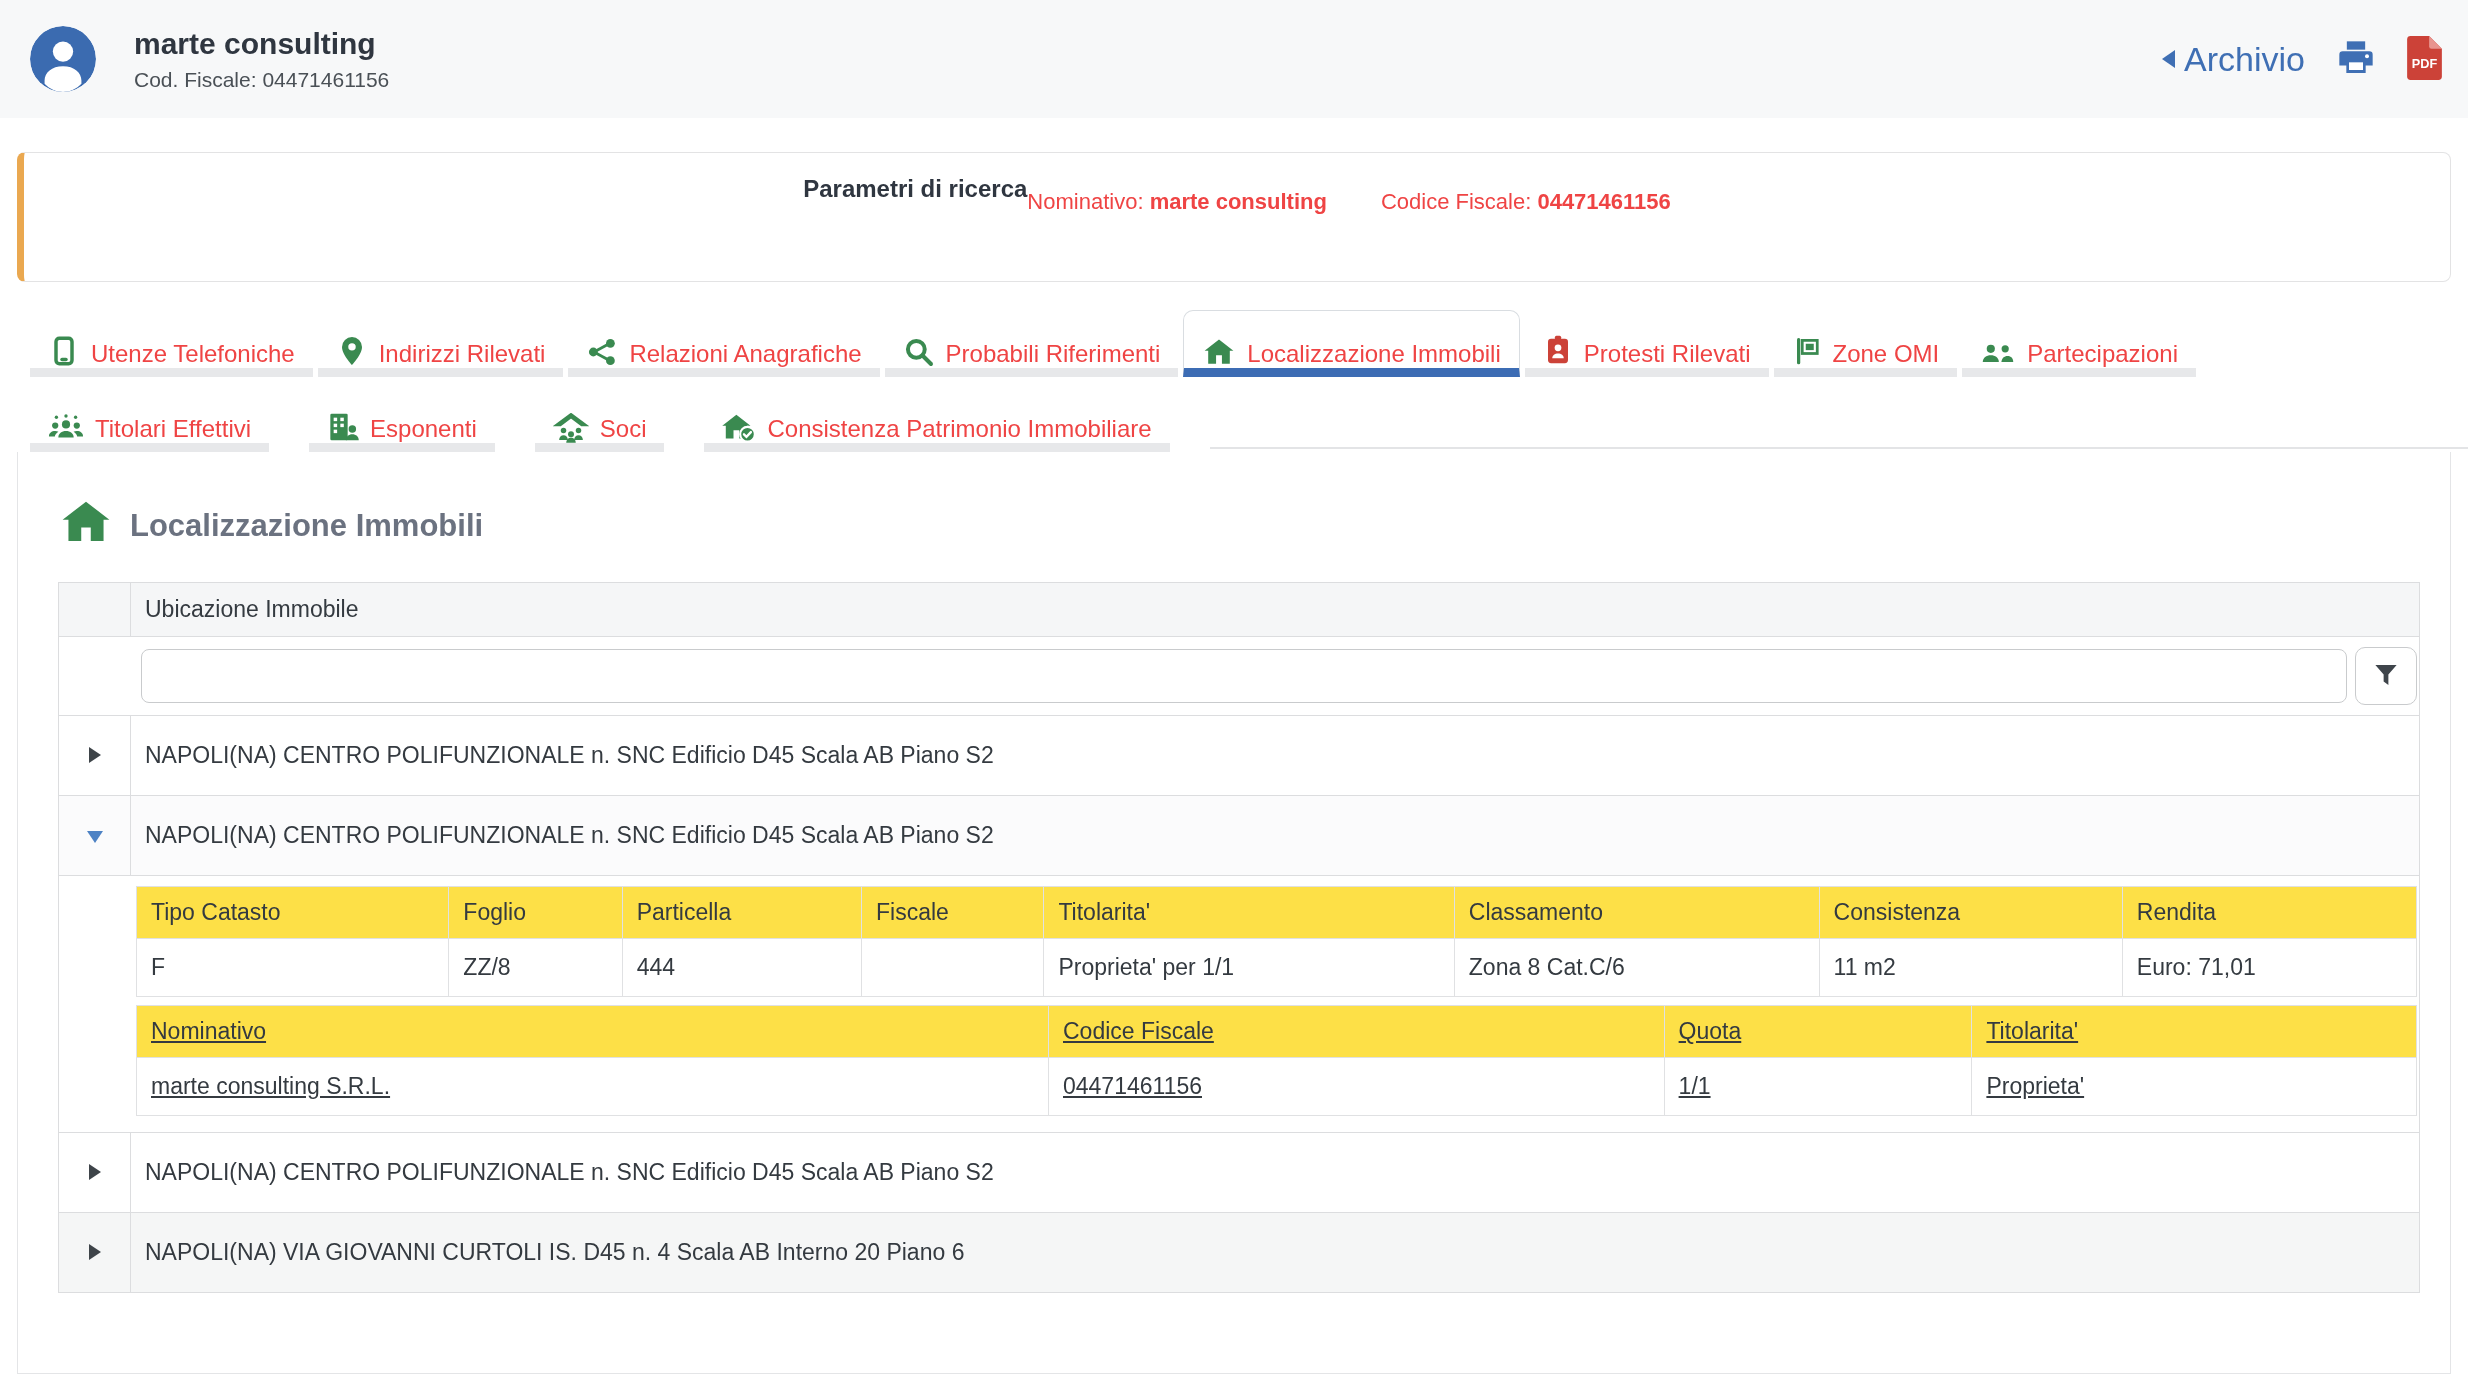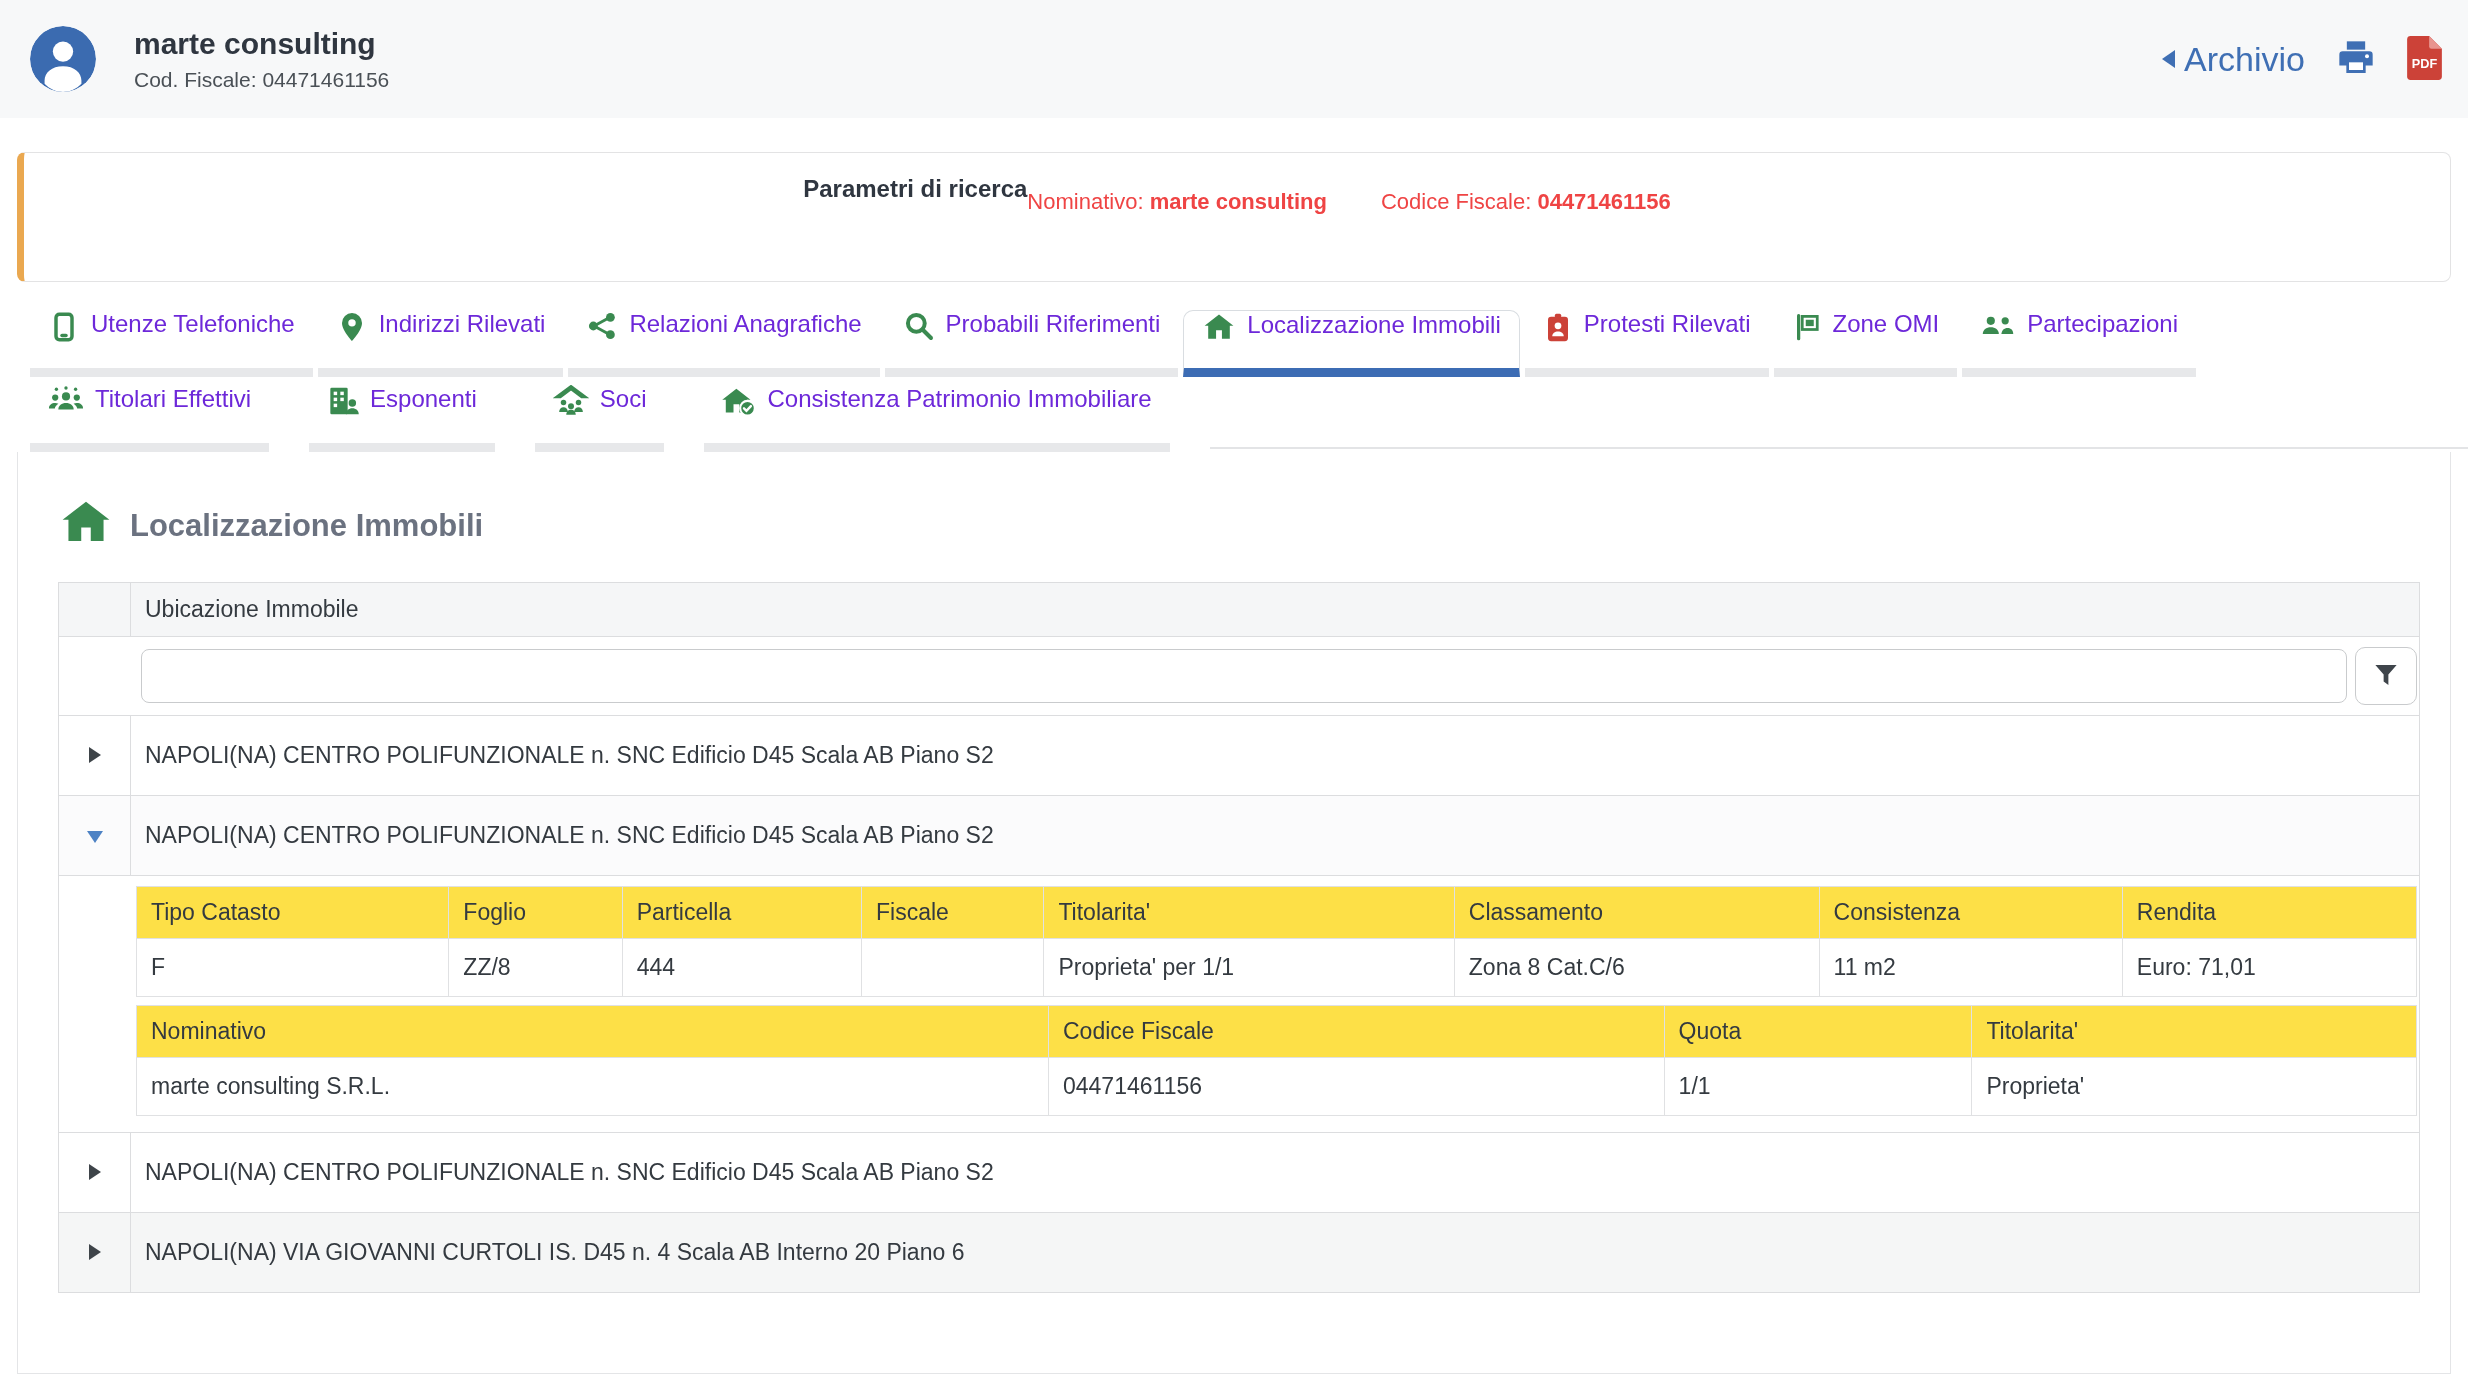--- a/index.html
+++ b/index.html
@@ -32,22 +32,22 @@
     border-radius:8px;padding:22px 40px;display:flex;flex-direction:row;justify-content:center;
   }
   .params-title{font-size:24px;font-weight:bold;color:#2f3640;}
   .params-line{margin-top:14px;font-size:22px;color:#ef4444;display:flex;gap:54px;}
   .params-line b{font-weight:bold;}
   
   .tabs{margin-top:28px;}
   .tabs-row{display:flex;align-items:flex-end;padding-left:30px;gap:5px;}
   .tabs-row + .tabs-row{margin-top:8px;gap:40px;}
   .tab{
-    height:67px;display:inline-flex;align-items:flex-start;gap:11px;padding:0 18px;
-    font-size:24px;color:#6d28d9;border-bottom:9px solid #e7e8ea;cursor:pointer;white-space:nowrap;
+    height:67px;display:inline-flex;align-items:flex-end;gap:11px;padding:0 18px;
+    font-size:24px;color:#ef4444;border-bottom:9px solid #e7e8ea;cursor:pointer;white-space:nowrap;
   }
   .tab.active{
     background:#fff;border:1px solid #d9dde1;border-bottom:9px solid var(--accent-blue);
     border-radius:10px 10px 0 0;
   }
   .tab-icon{display:inline-flex;align-items:center;}
   .tab-filler{flex:1;border-bottom:2px solid #e3e4e6;margin-bottom:3px;height:10px;}
   
   .panel{margin:0 17px;border:1px solid #e4e5e7;border-top:none;padding:44px 30px 80px 40px;min-height:915px;}
   .content-title{display:flex;align-items:center;gap:16px;font-size:31px;font-weight:bold;color:#6b7280;}
@@ -72,21 +72,21 @@
   .loc-cell{border:1px solid #dcdddf;padding:0 14px;height:80px;cursor:pointer;}
   tr.alt1 .exp-cell,tr.alt1 .loc-cell{background:#fbfbfc;}
   tr.alt2 .exp-cell,tr.alt2 .loc-cell{background:#f5f6f6;}
   .tri-right{display:inline-block;width:0;height:0;border-top:8px solid transparent;border-bottom:8px solid transparent;border-left:12px solid #3e4449;}
   .tri-down{display:inline-block;width:0;height:0;border-left:8px solid transparent;border-right:8px solid transparent;border-top:12px solid #4d82c4;}
   
   .detail-cell{border:1px solid #dcdddf;padding:10px 2px 16px 77px;background:#fff;}
   .inner{width:100%;border-collapse:collapse;font-size:23px;}
   .inner th{background:#fde047;border:1px solid #e0e1e3;height:52px;font-weight:normal;text-align:left;padding:0 14px;}
   .inner td{border:1px solid #e0e1e3;height:58px;padding:0 14px;background:#fff;}
-  .owners-wrap{margin-top:8px;}
+  .owners-wrap{margin-top:8px;text-decoration:underline;}
 </style>
 </head>
 <body>
 
 <div class="topbar">
   <span class="avatar">
     <svg viewBox="0 0 24 24" width="66" height="66">
       <circle cx="12" cy="12" r="12" fill="#3b6bb0"></circle>
       <circle cx="12" cy="9.3" r="3.7" fill="#fff"></circle>
       <path d="M12 14.6c-4.1 0-6.7 2.3-6.7 5.2v1.2c1.8 1.8 4.1 3 6.7 3s4.9-1.2 6.7-3v-1.2c0-2.9-2.6-5.2-6.7-5.2z" fill="#fff"></path>

